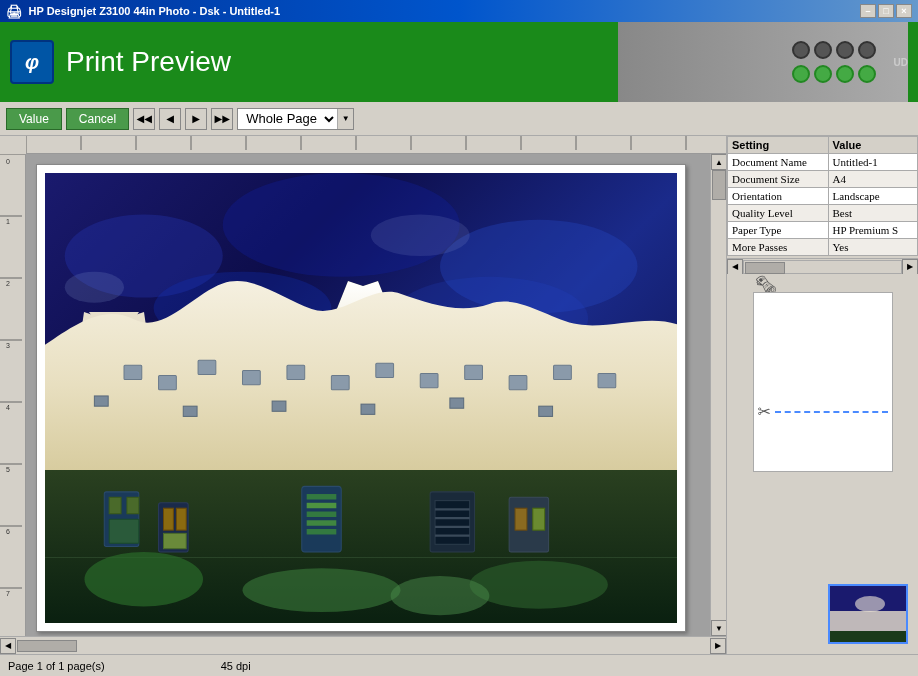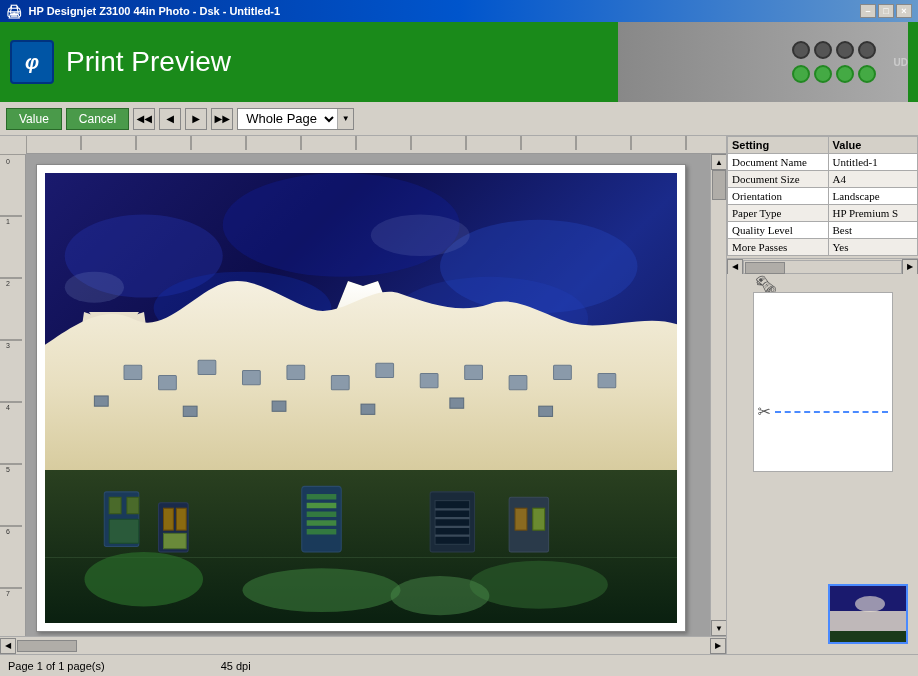--- a/index.html
+++ b/index.html
@@ -621,26 +621,26 @@
           </tr>
           <tr>
             <td>Document Size</td>
             <td>A4</td>
           </tr>
           <tr>
             <td>Orientation</td>
             <td>Landscape</td>
           </tr>
           <tr>
+            <td>Quality Level</td>
+            <td>Best</td>
+          </tr>
+          <tr>
             <td>Paper Type</td>
             <td>HP Premium S</td>
-          </tr>
-          <tr>
-            <td>Quality Level</td>
-            <td>Best</td>
           </tr>
           <tr>
             <td>More Passes</td>
             <td>Yes</td>
           </tr>
         </tbody>
     </table>
 
     <div id="h-scrollbar-right">
       <div class="h-scroll-arrow">◀</div>

